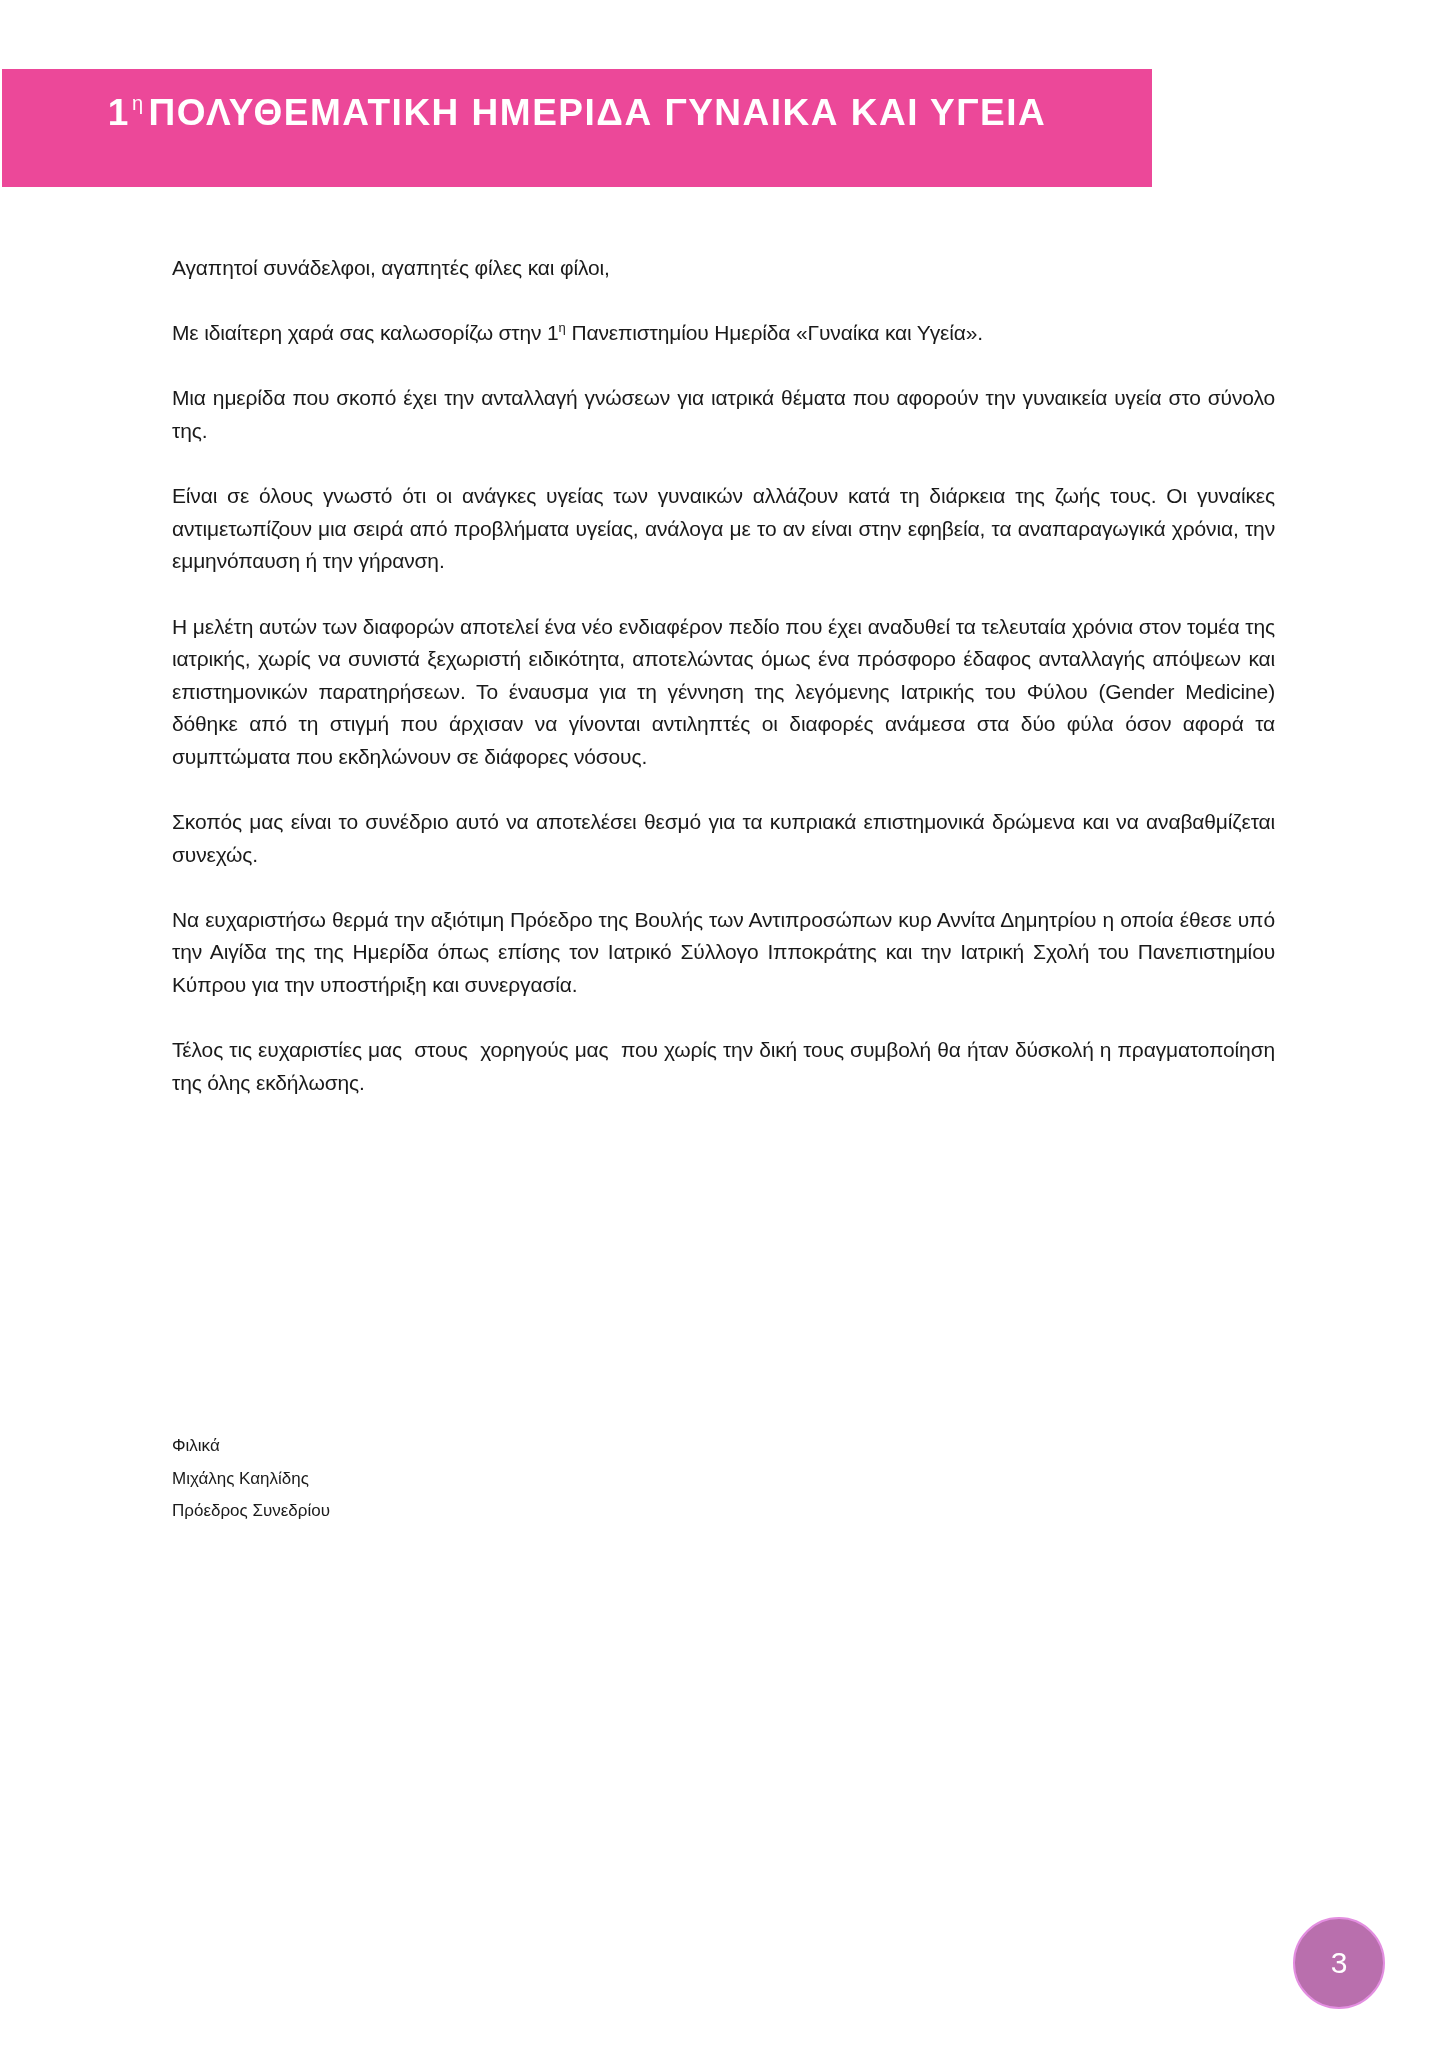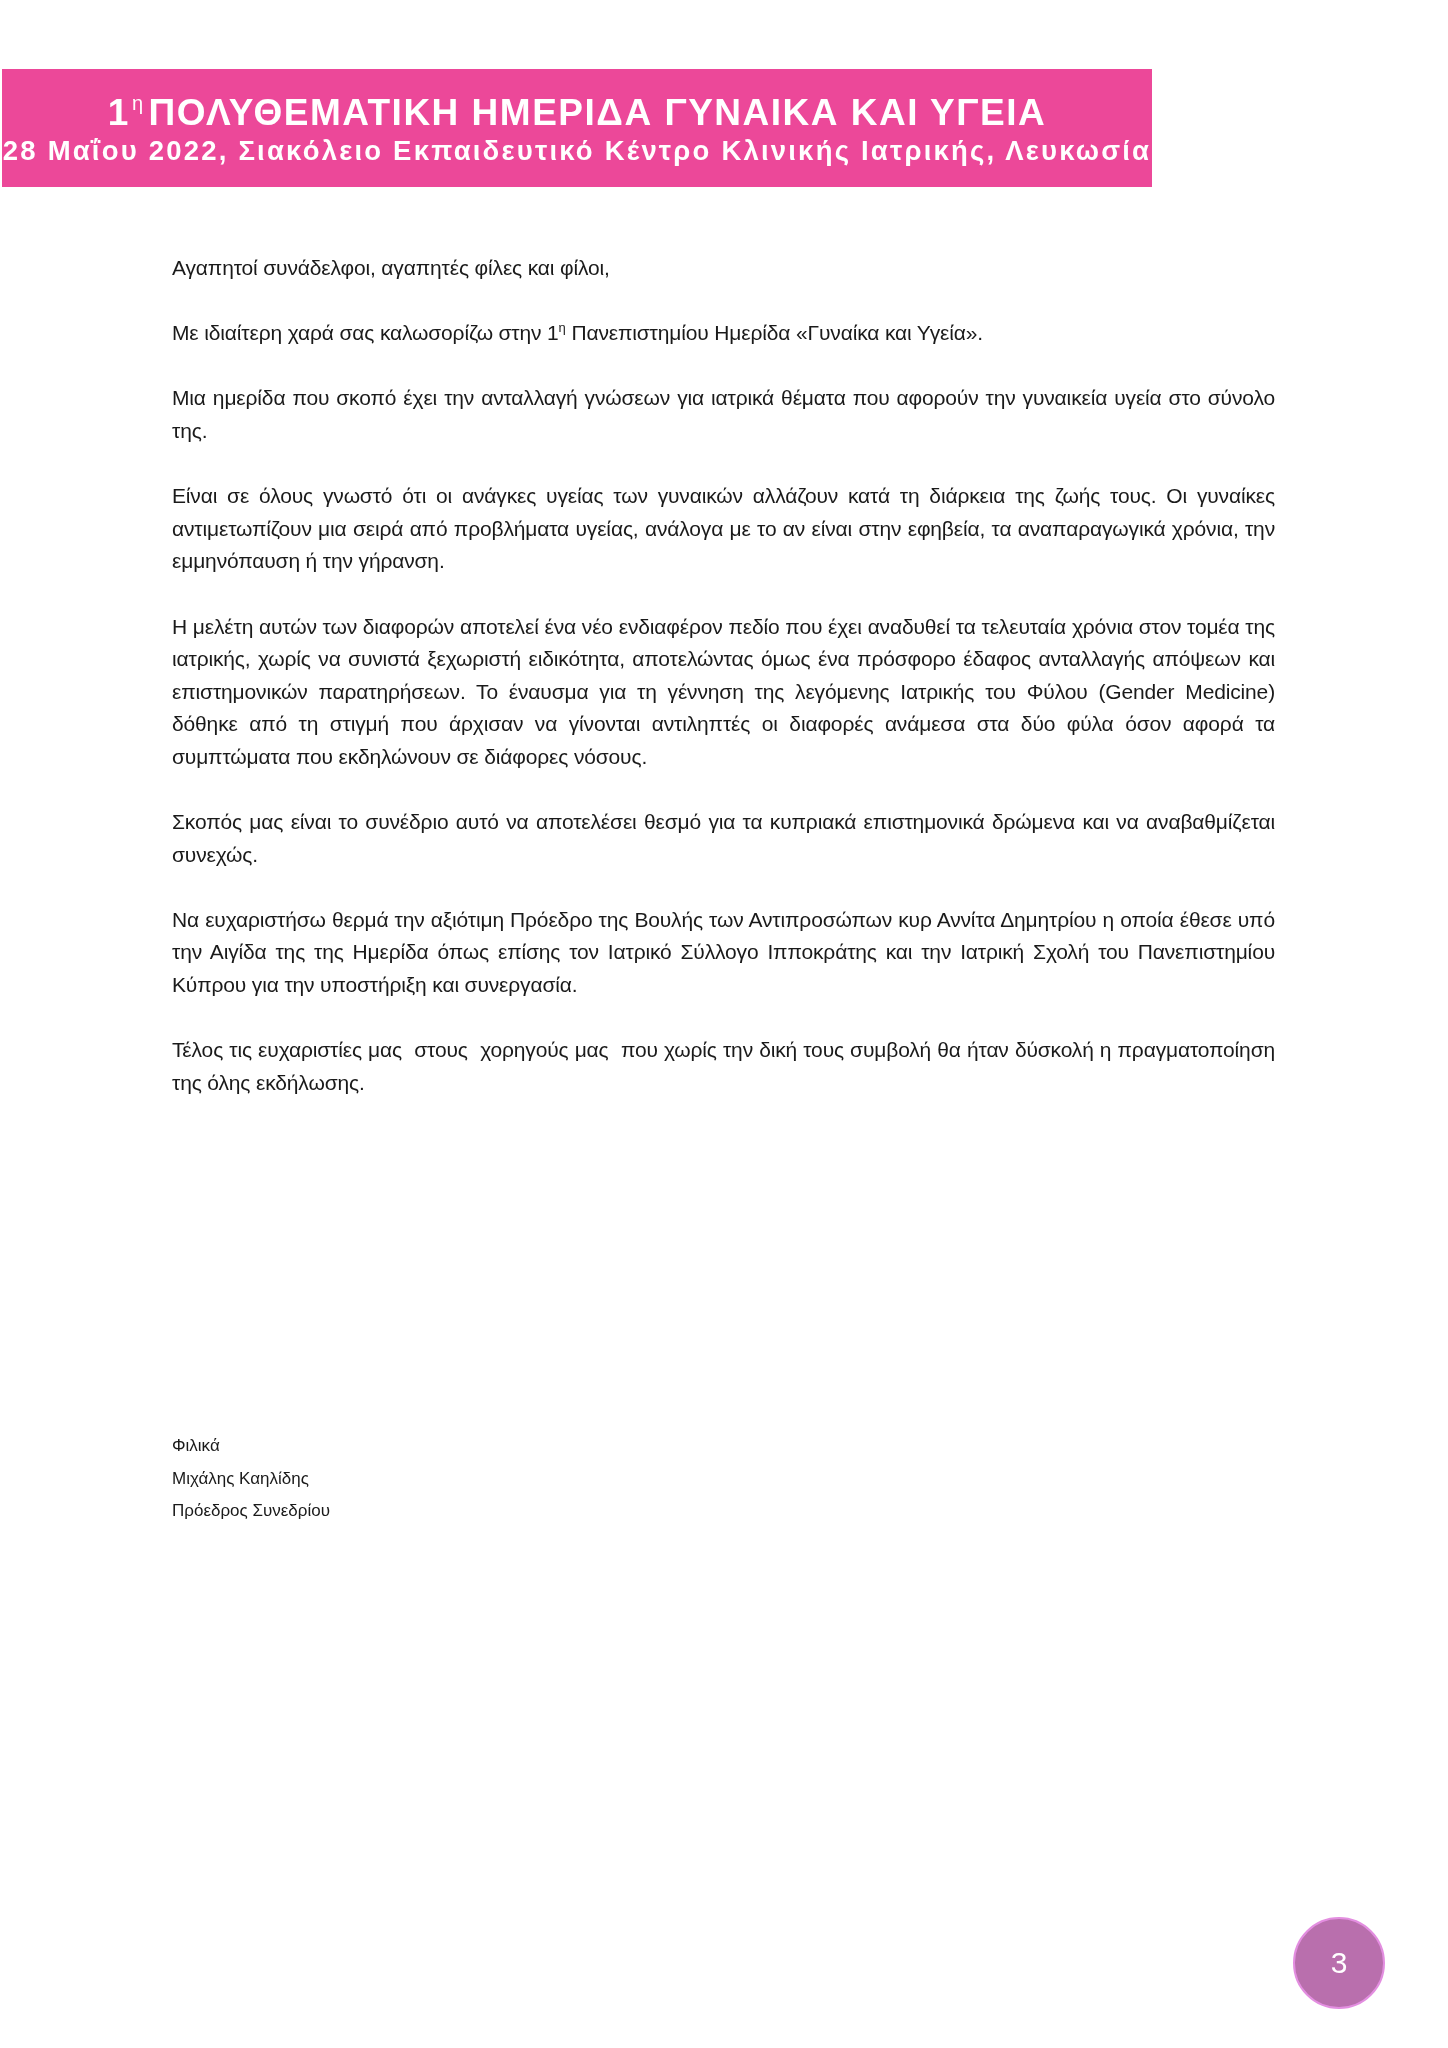--- a/index.html
+++ b/index.html
@@ -99,21 +99,20 @@
     font-size: 30px;
     line-height: 88px;
     text-align: center;
   }
 </style>
 </head>
 <body>
 
 <div class="banner">
   <div class="banner-title"><span>1</span><sup>η</sup><span>ΠΟΛΥΘΕΜΑΤΙΚΗ ΗΜΕΡΙΔΑ ΓΥΝΑΙΚΑ ΚΑΙ ΥΓΕΙΑ</span></div>
-  <div class="banner-subtitle">28 Μαΐου 2022, Σιακόλειο Εκπαιδευτικό Κέντρο Κλινικής Ιατρικής, Λευκωσία</div>
 </div>
 
 <div class="letter">
   <p class="left">Αγαπητοί συνάδελφοι, αγαπητές φίλες και φίλοι,</p>
   <p class="left"><span>Με ιδιαίτερη χαρά σας καλωσορίζω στην 1</span><sup>η</sup><span> Πανεπιστημίου Ημερίδα «Γυναίκα και Υγεία».</span></p>
   <p>Μια ημερίδα που σκοπό έχει την ανταλλαγή γνώσεων για ιατρικά θέματα που αφορούν την γυναικεία υγεία στο σύνολο της.</p>
   <p>Είναι σε όλους γνωστό ότι οι ανάγκες υγείας των γυναικών αλλάζουν κατά τη διάρκεια της ζωής τους. Οι γυναίκες αντιμετωπίζουν μια σειρά από προβλήματα υγείας, ανάλογα με το αν είναι στην εφηβεία, τα αναπαραγωγικά χρόνια, την εμμηνόπαυση ή την γήρανση.</p>
   <p>Η μελέτη αυτών των διαφορών αποτελεί ένα νέο ενδιαφέρον πεδίο που έχει αναδυθεί τα τελευταία χρόνια στον τομέα της ιατρικής, χωρίς να συνιστά ξεχωριστή ειδικότητα, αποτελώντας όμως ένα πρόσφορο έδαφος ανταλλαγής απόψεων και επιστημονικών παρατηρήσεων. Το έναυσμα για τη γέννηση της λεγόμενης Ιατρικής του Φύλου (Gender Medicine) δόθηκε από τη στιγμή που άρχισαν να γίνονται αντιληπτές οι διαφορές ανάμεσα στα δύο φύλα όσον αφορά τα συμπτώματα που εκδηλώνουν σε διάφορες νόσους.</p>
   <p>Σκοπός μας είναι το συνέδριο αυτό να αποτελέσει θεσμό για τα κυπριακά επιστημονικά δρώμενα και να αναβαθμίζεται συνεχώς.</p>
   <p>Να ευχαριστήσω θερμά την αξιότιμη Πρόεδρο της Βουλής των Αντιπροσώπων κυρ Αννίτα Δημητρίου η οποία έθεσε υπό την Αιγίδα της της Ημερίδα όπως επίσης τον Ιατρικό Σύλλογο Ιπποκράτης και την Ιατρική Σχολή του Πανεπιστημίου Κύπρου για την υποστήριξη και συνεργασία.</p>

